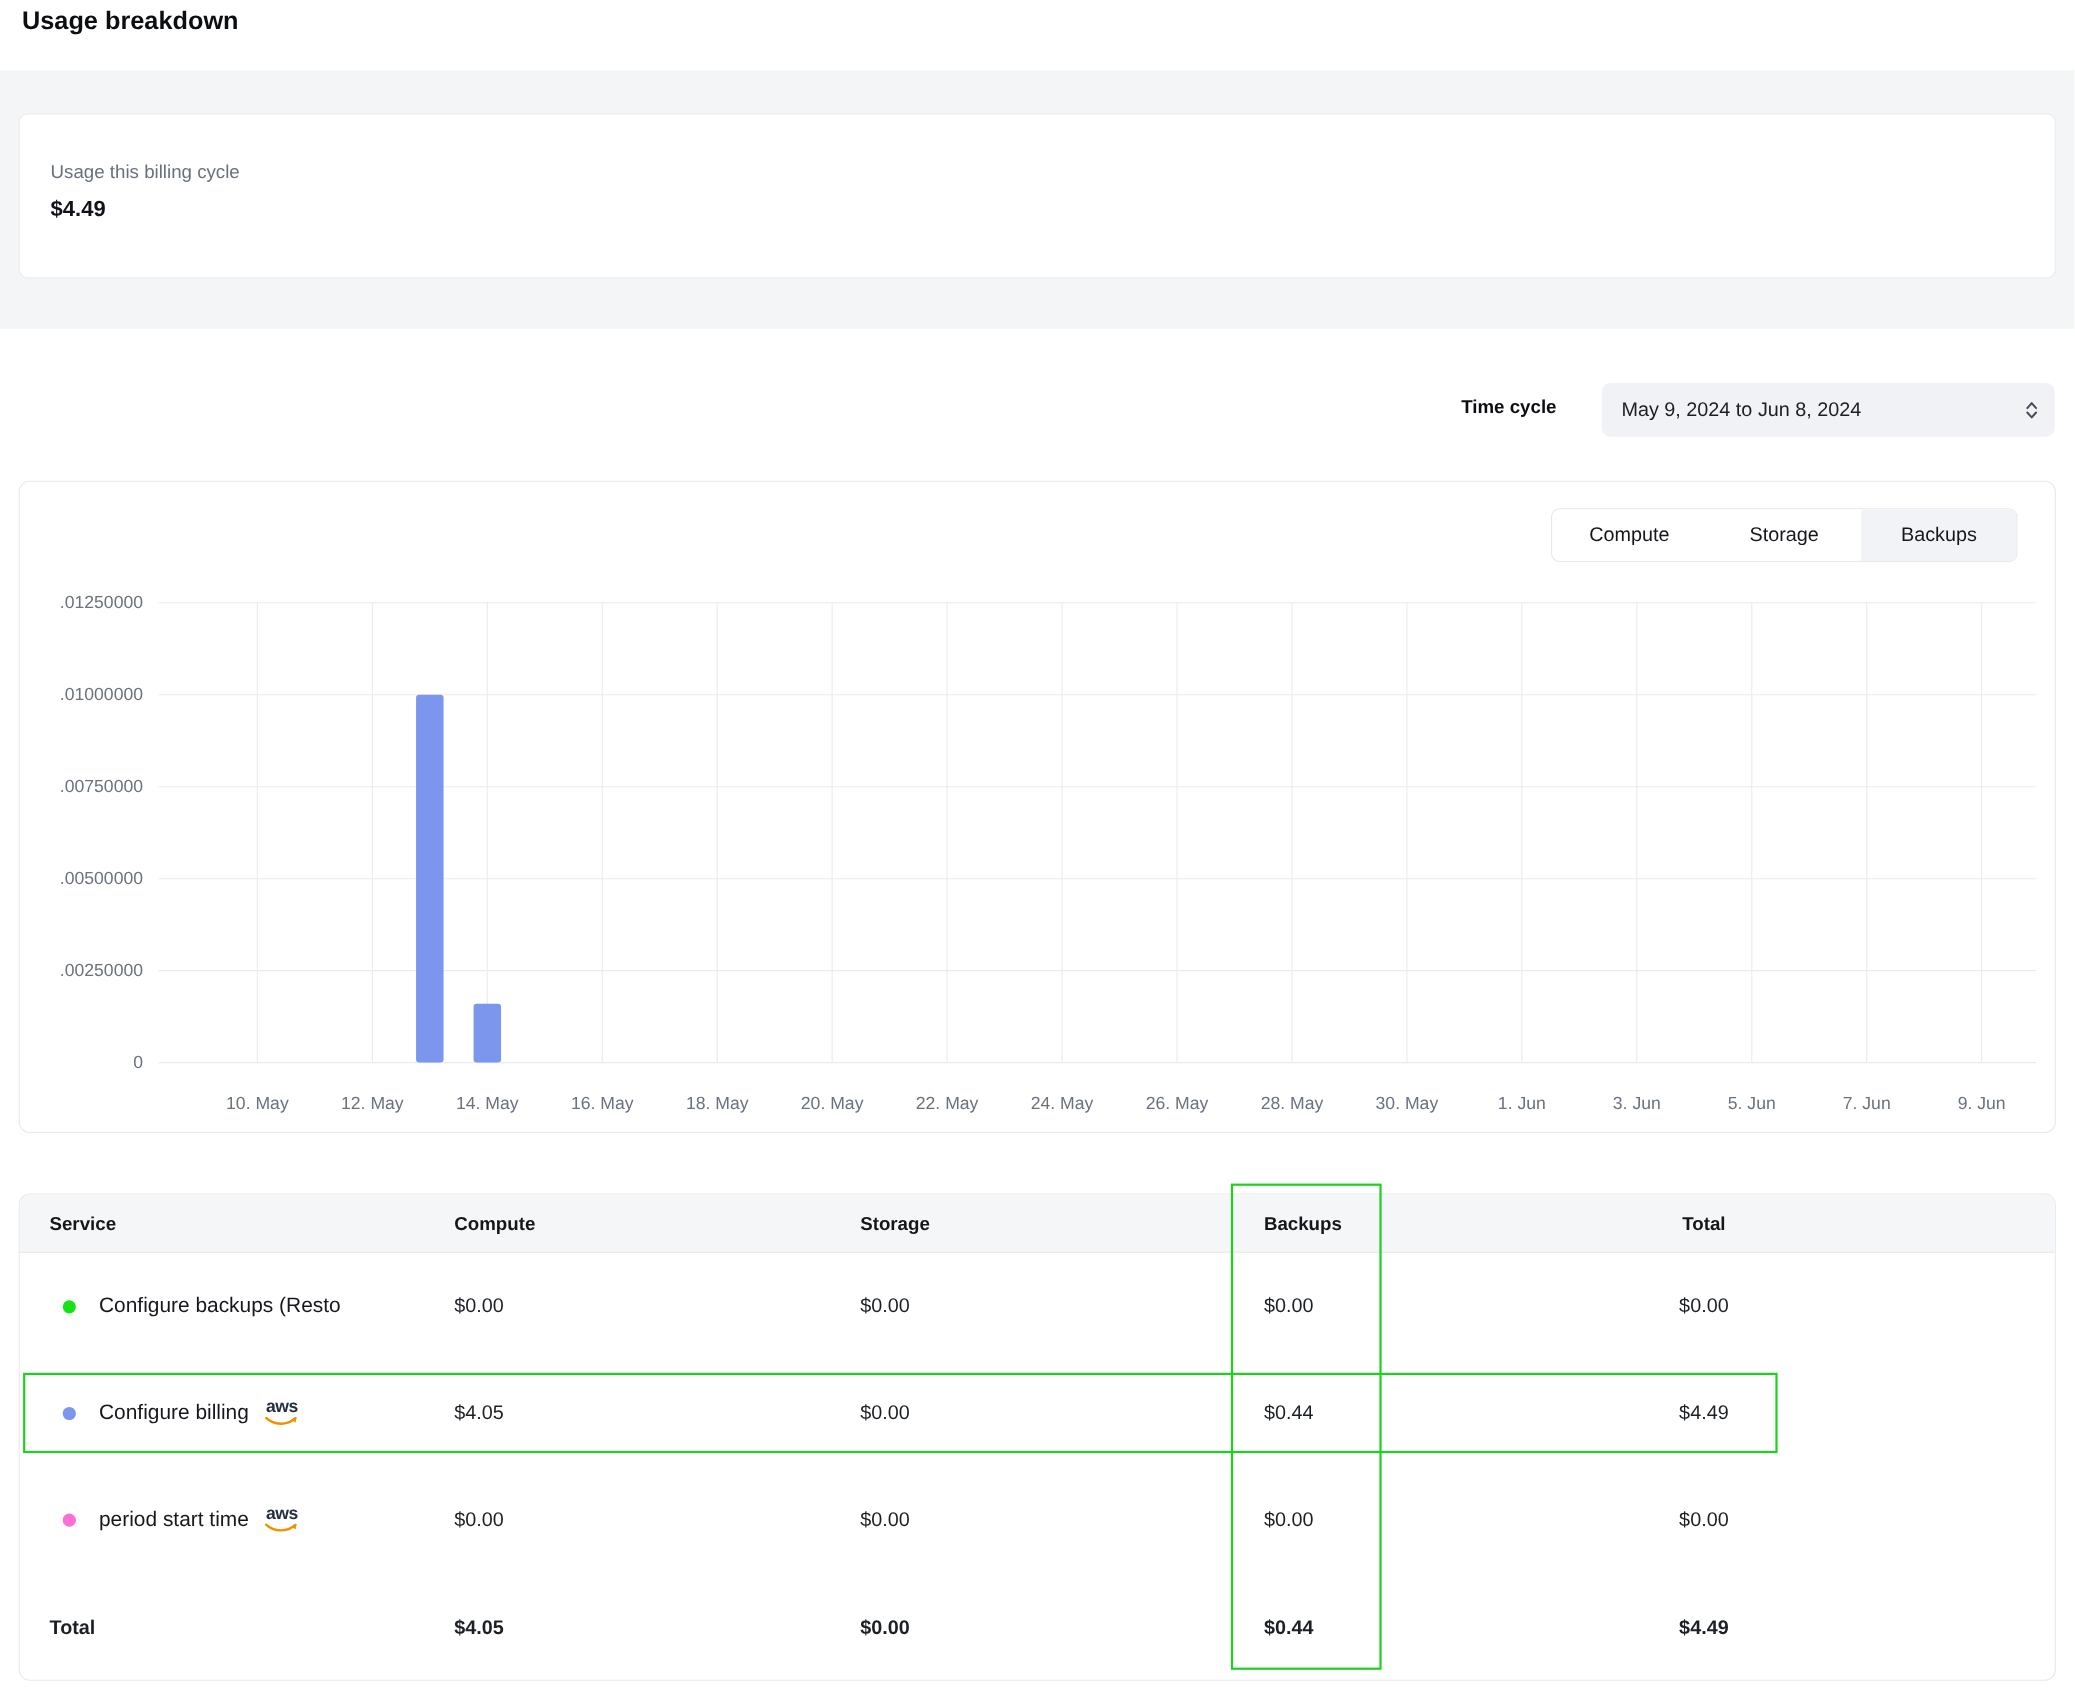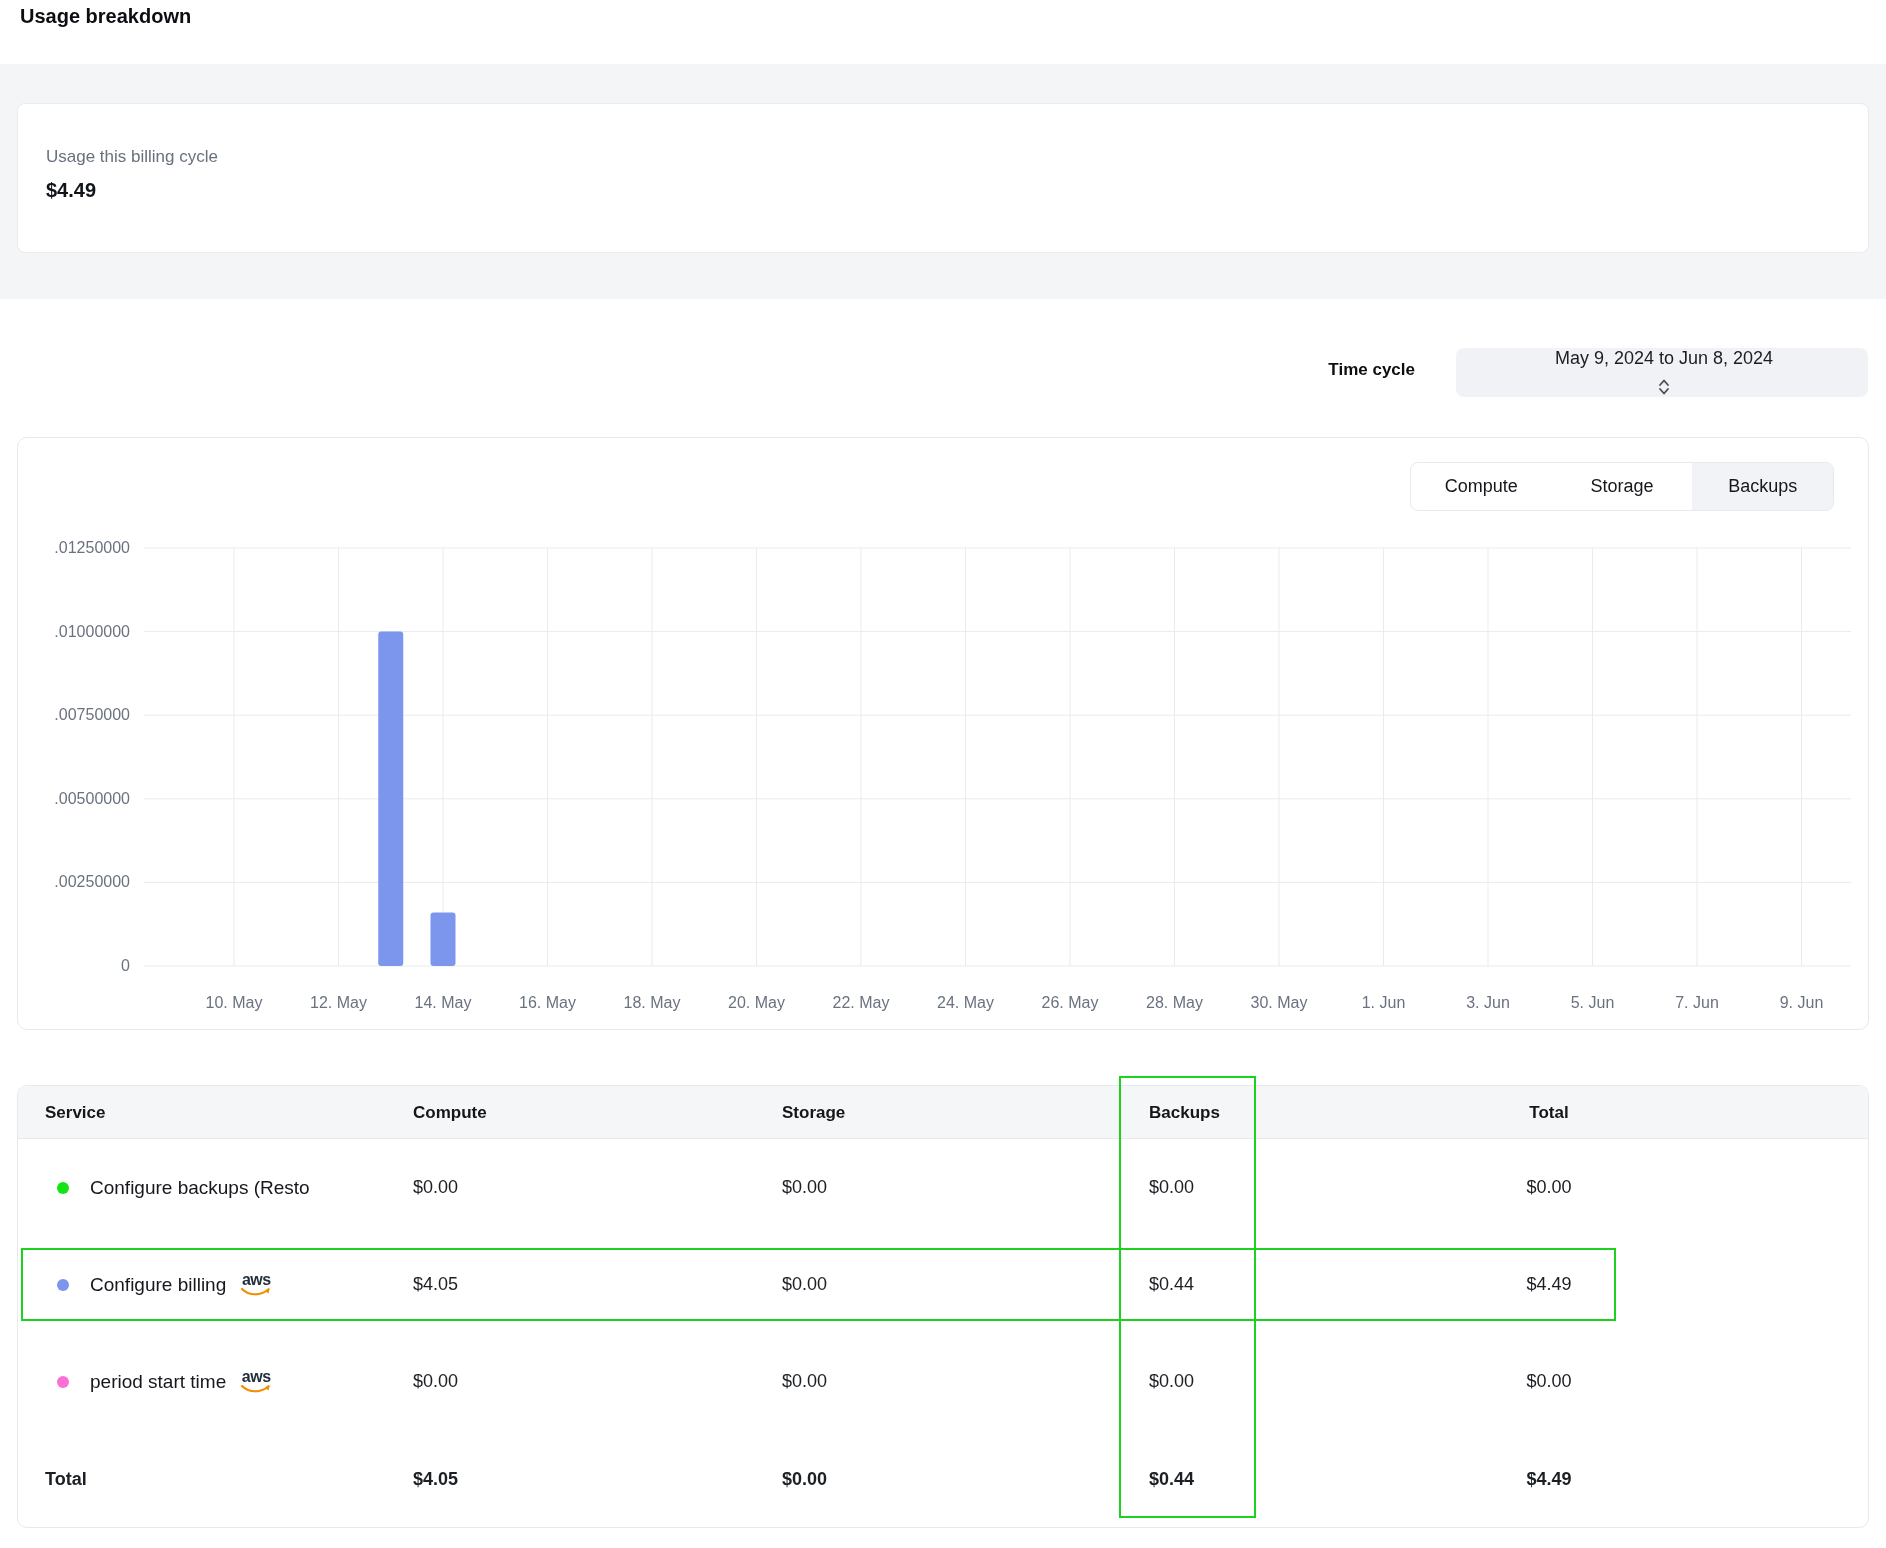--- a/index.html
+++ b/index.html
@@ -7,40 +7,40 @@
     position:relative;
     width:1886px;height:1548px;
     background:#ffffff;
     font-family:"Liberation Sans", sans-serif;
     color:#15171c;
     overflow:hidden;
   }
   .abs{position:absolute;}
 
   
-  .page-title{left:20px;top:5px;font-size:20px;font-weight:700;color:#0c0e12;}
+  .page-title{left:20px;top:5px;font-size:23px;font-weight:700;color:#0c0e12;}
 
   
   .gray-band{left:0;top:64px;width:1886px;height:235px;background:#f4f5f7;}
   .summary-card{
     left:17px;top:103px;width:1852px;height:150px;
     background:#fff;border:1px solid #e9ebee;border-radius:8px;
     box-sizing:border-box;
   }
   .summary-label{left:45px;top:146px;font-size:17px;color:#68707e;}
   .summary-value{left:45px;top:178px;font-size:20px;font-weight:700;color:#101318;}
 
   
   .tp-label{left:1180px;top:360px;width:235px;text-align:right;font-size:17px;font-weight:700;color:#0c0e12;}
   .tp-select{
     left:1456px;top:348px;width:412px;height:49px;
     background:#f1f2f5;border-radius:8px;box-sizing:border-box;
     display:flex;align-items:center;justify-content:space-between;
     padding:0 14px 0 18px;cursor:pointer;
-    font-size:18px;color:#1a1d23;flex-direction:column;
+    font-size:18px;color:#1a1d23;
   }
 
   
   .chart-card{
     left:17px;top:437px;width:1852px;height:593px;
     background:#fff;border:1px solid #e7e9ec;border-radius:10px;
     box-sizing:border-box;
   }
   .tab-group{
     position:absolute;left:1392px;top:24px;width:424px;height:49px;

